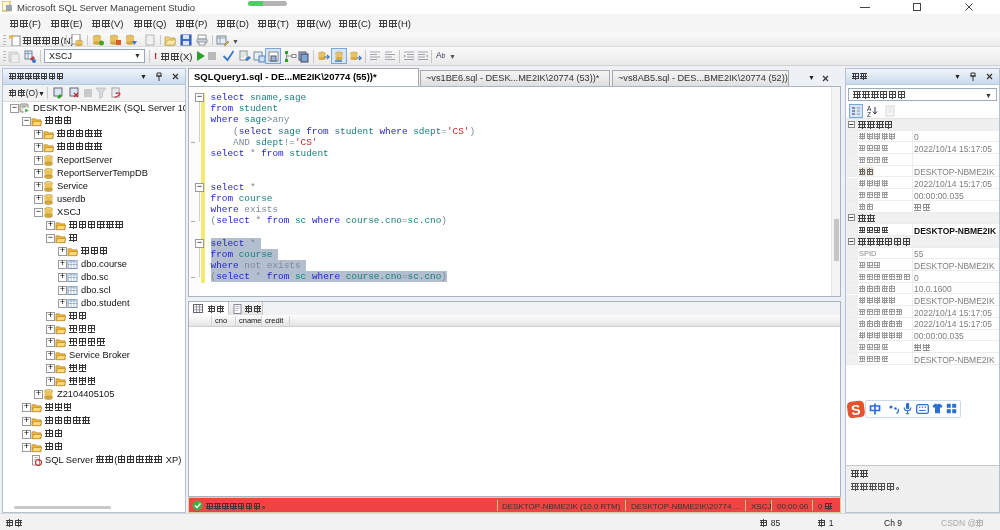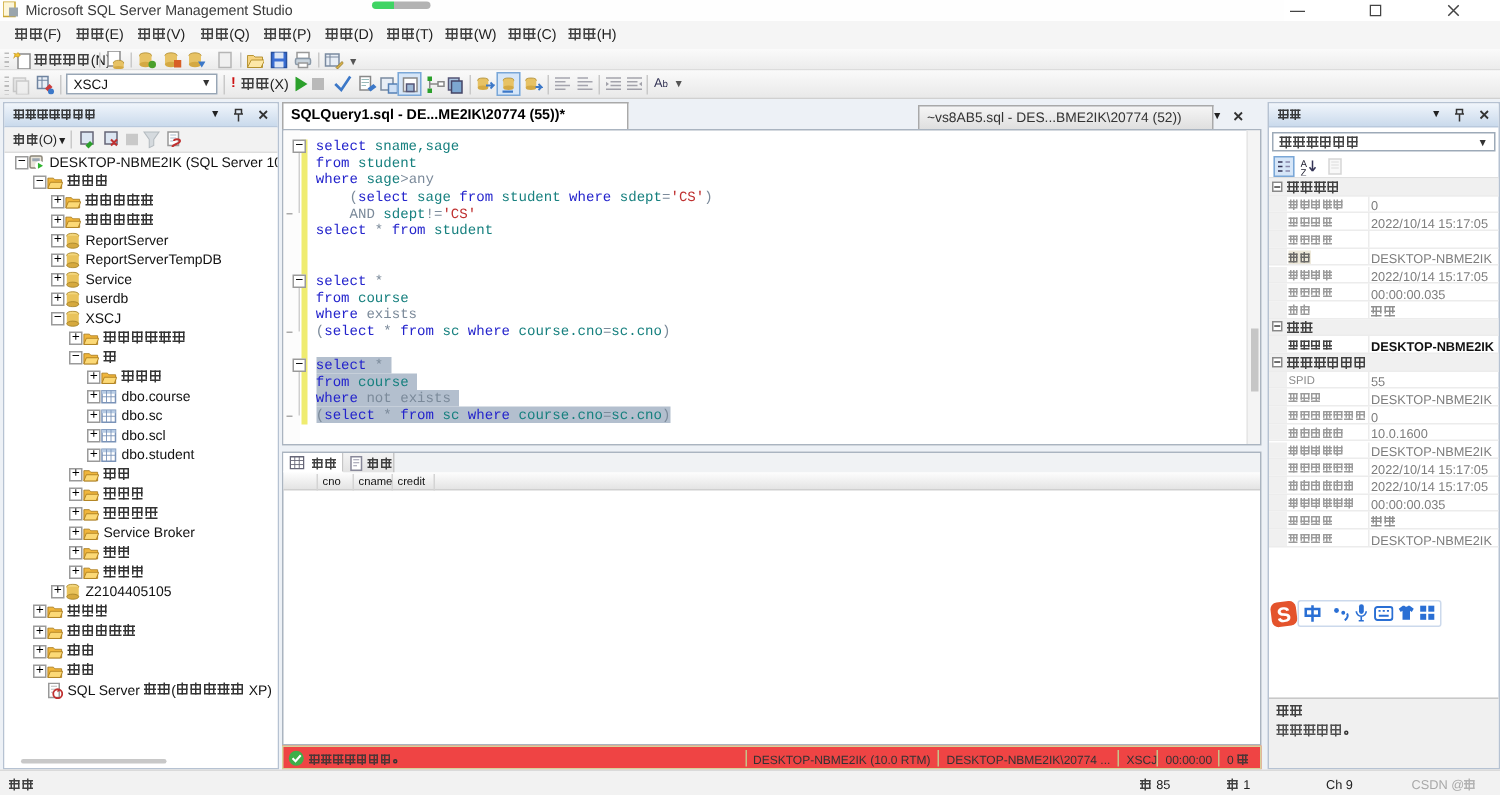--- a/index.html
+++ b/index.html
@@ -532,21 +532,22 @@
             <path d="M7.5 4.5 l1.5 1 -1.8 1z" fill="#c03030"></path>
           </svg>
           <span class="tlabel" style="left:42px">SQL Server <i></i><i></i>(<i></i><i></i><i></i><i></i><i></i> XP)</span>
         </div>
   <div style="position:absolute;left:11px;top:404px;width:97px;height:3px;background:#c8c8c8;border-radius:2px"></div>
  </div>
 </div>
  <div class="abs" id="center">
   <div id="tabs">
    <div class="tab act" style="left:0;width:231px">SQLQuery1.sql - DE...ME2IK\20774 (55))*</div>
-   <div class="tab" style="left:424px;width:197px">~vs8AB5.sql - DES...BME2IK\20774 (52))</div>
+   <div class="tab" style="left:232px;width:190px">~vs1BE6.sql - DESK...ME2IK\20774 (53))*</div>
+   <div class="tab" style="left:424px;width:177px">~vs8AB5.sql - DES...BME2IK\20774 (52))</div>
    <span style="position:absolute;right:26px;top:6px;font-size:7px;color:#222">▼</span>
    <span style="position:absolute;right:12px;top:5px"><svg width="7" height="7" viewBox="0 0 7 7">
             <path d="M1 1 L6 6 M6 1 L1 6" stroke="#333" stroke-width="1.2"></path>
           </svg></span>
   </div>
   <div id="editor">
    <div id="foldcol"></div>
    <div id="ybar"></div>
    <div id="code"><div><span class="k">select</span> <span class="id">sname,sage</span></div><div><span class="k">from</span> <span class="id">student</span></div><div><span class="k">where</span> <span class="id">sage</span><span class="o">&gt;any</span></div><div>    <span class="o">(</span><span class="k">select</span> <span class="id">sage</span> <span class="k">from</span> <span class="id">student</span> <span class="k">where</span> <span class="id">sdept</span><span class="o">=</span><span class="s">'CS'</span><span class="o">)</span></div><div>    <span class="o">AND</span> <span class="id">sdept</span><span class="o">!=</span><span class="s">'CS'</span></div><div><span class="k">select</span> <span class="o">*</span> <span class="k">from</span> <span class="id">student</span></div><div> </div><div> </div><div><span class="k">select</span> <span class="o">*</span></div><div><span class="k">from</span> <span class="id">course</span></div><div><span class="k">where</span> <span class="o">exists</span></div><div><span class="o">(</span><span class="k">select</span> <span class="o">*</span> <span class="k">from</span> <span class="id">sc</span> <span class="k">where</span> <span class="id">course.cno</span><span class="o">=</span><span class="id">sc.cno</span><span class="o">)</span></div><div> </div><div><span class="sel"><span class="k">select</span> <span class="o">*</span> </span></div><div><span class="sel"><span class="k">from</span> <span class="id">course</span> </span></div><div><span class="sel"><span class="k">where</span> <span class="o">not</span> <span class="o">exists</span> </span></div><div><span class="sel"><span class="o">(</span><span class="k">select</span> <span class="o">*</span> <span class="k">from</span> <span class="id">sc</span> <span class="k">where</span> <span class="id">course.cno</span><span class="o">=</span><span class="id">sc.cno</span><span class="o">)</span></span></div></div>
    <span class="exp" style="left:6px;top:6px">−</span>

